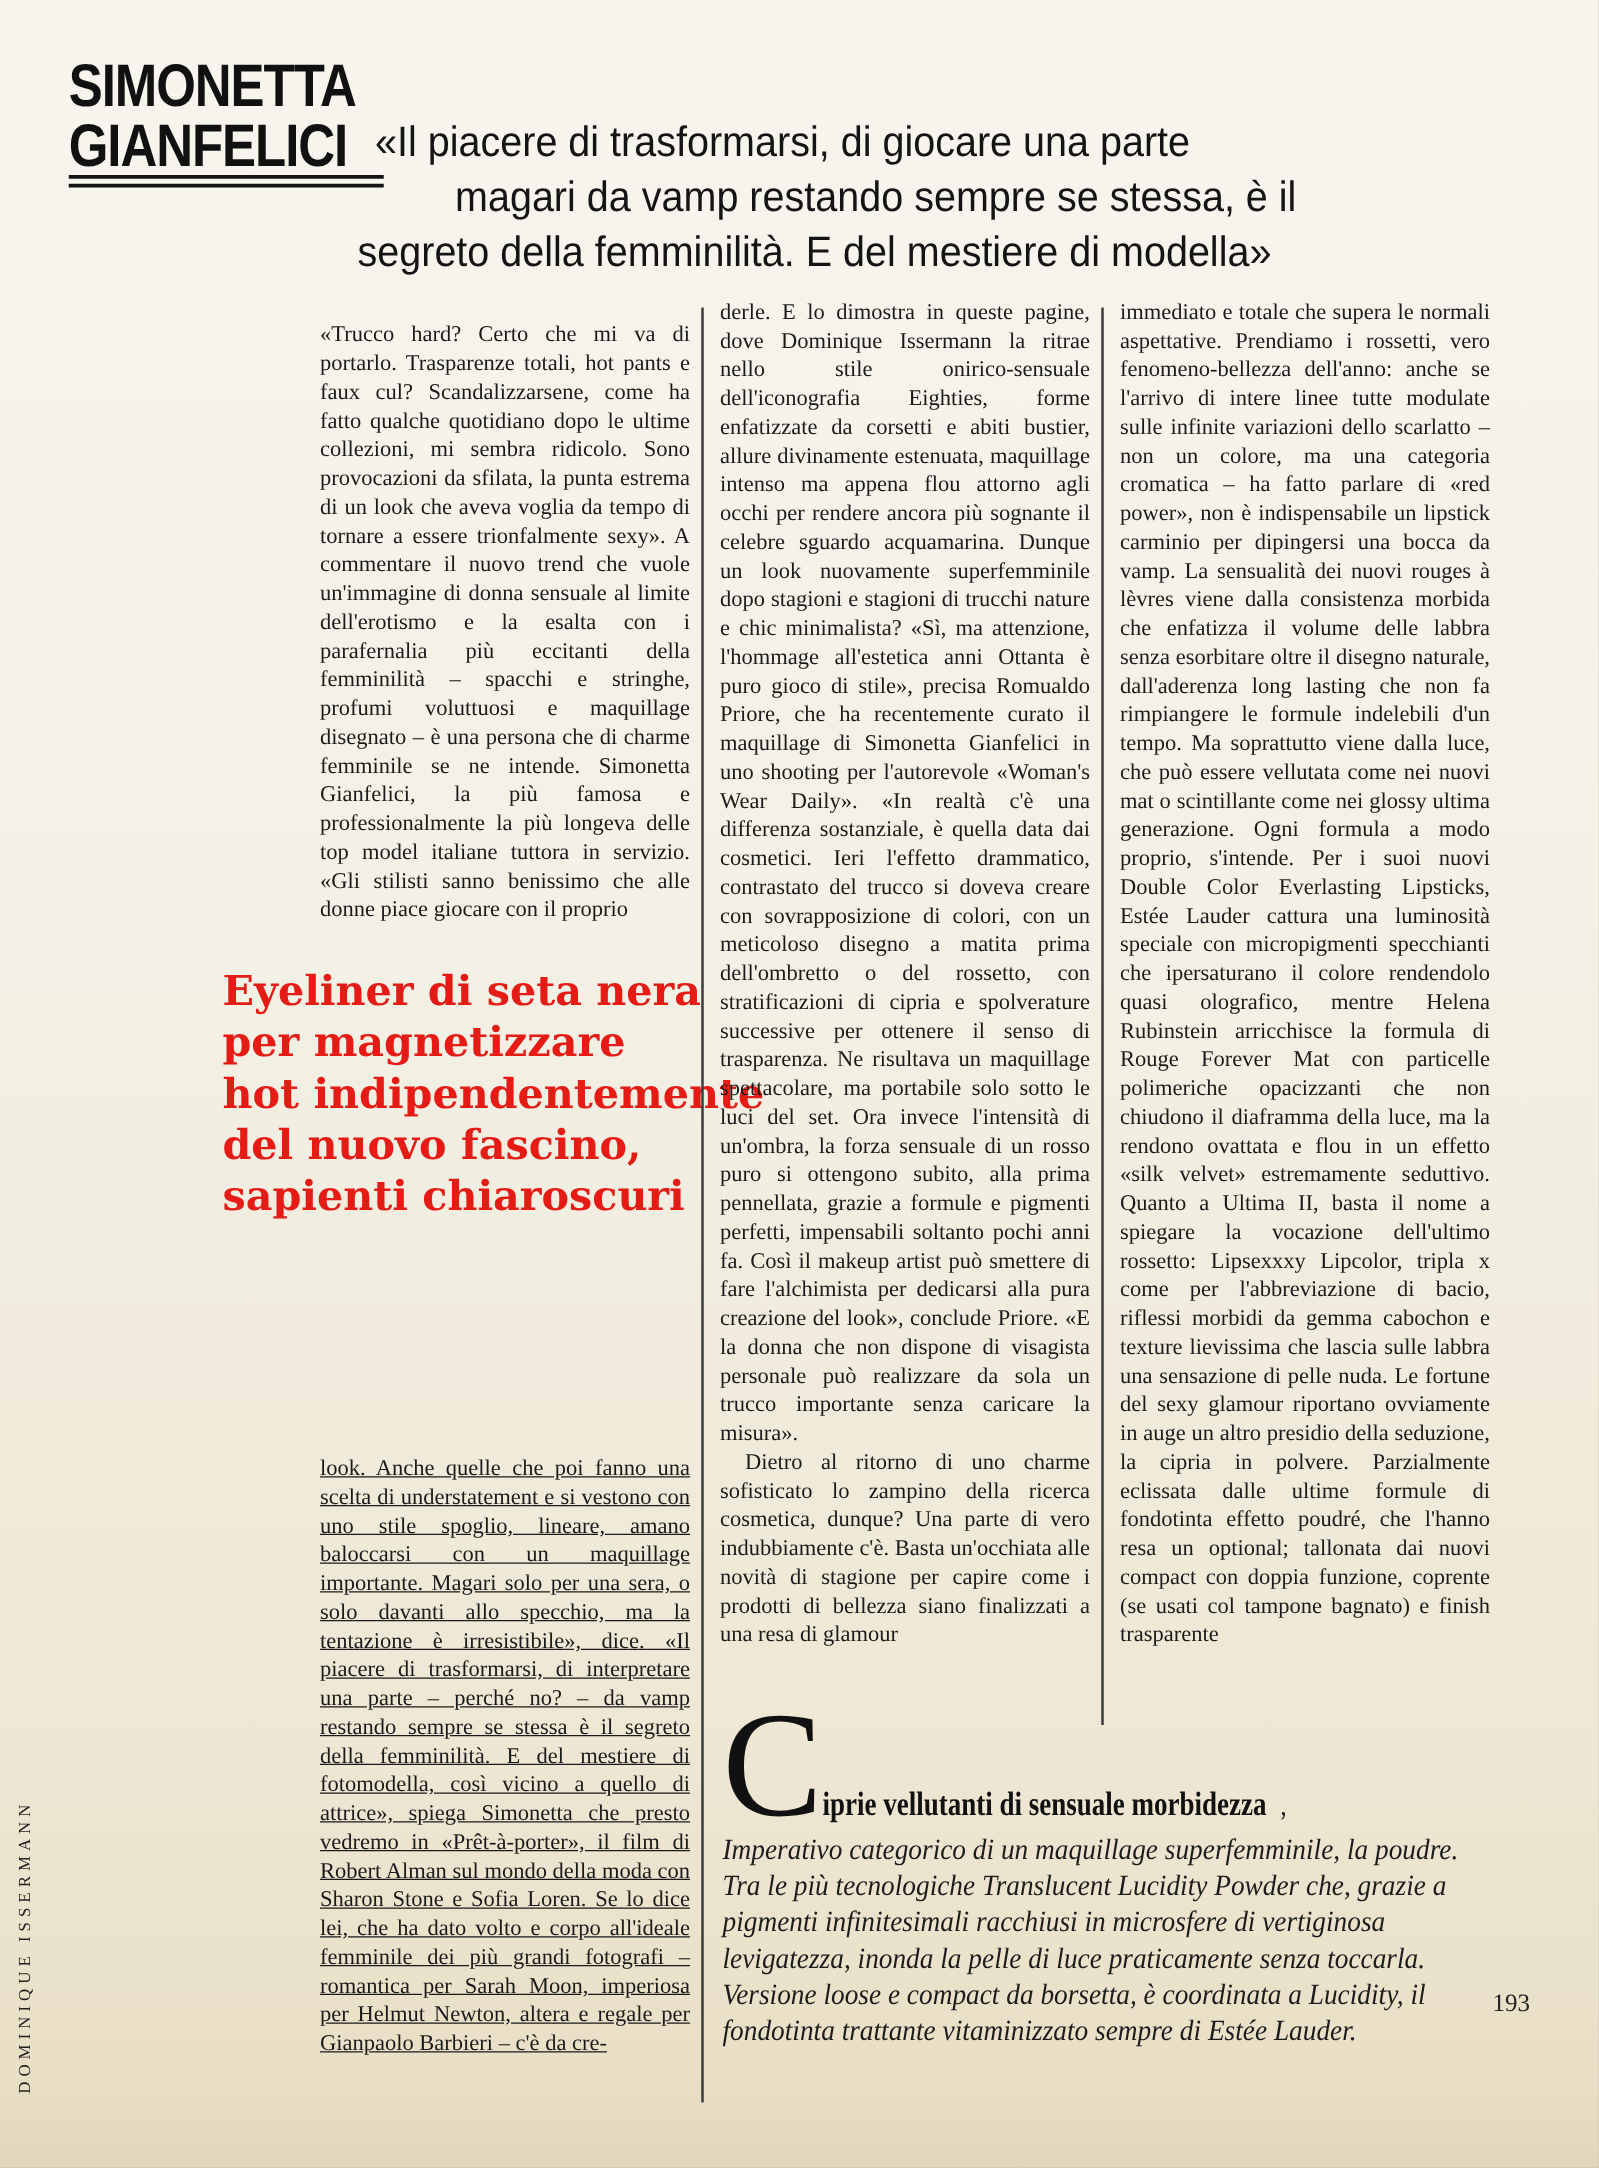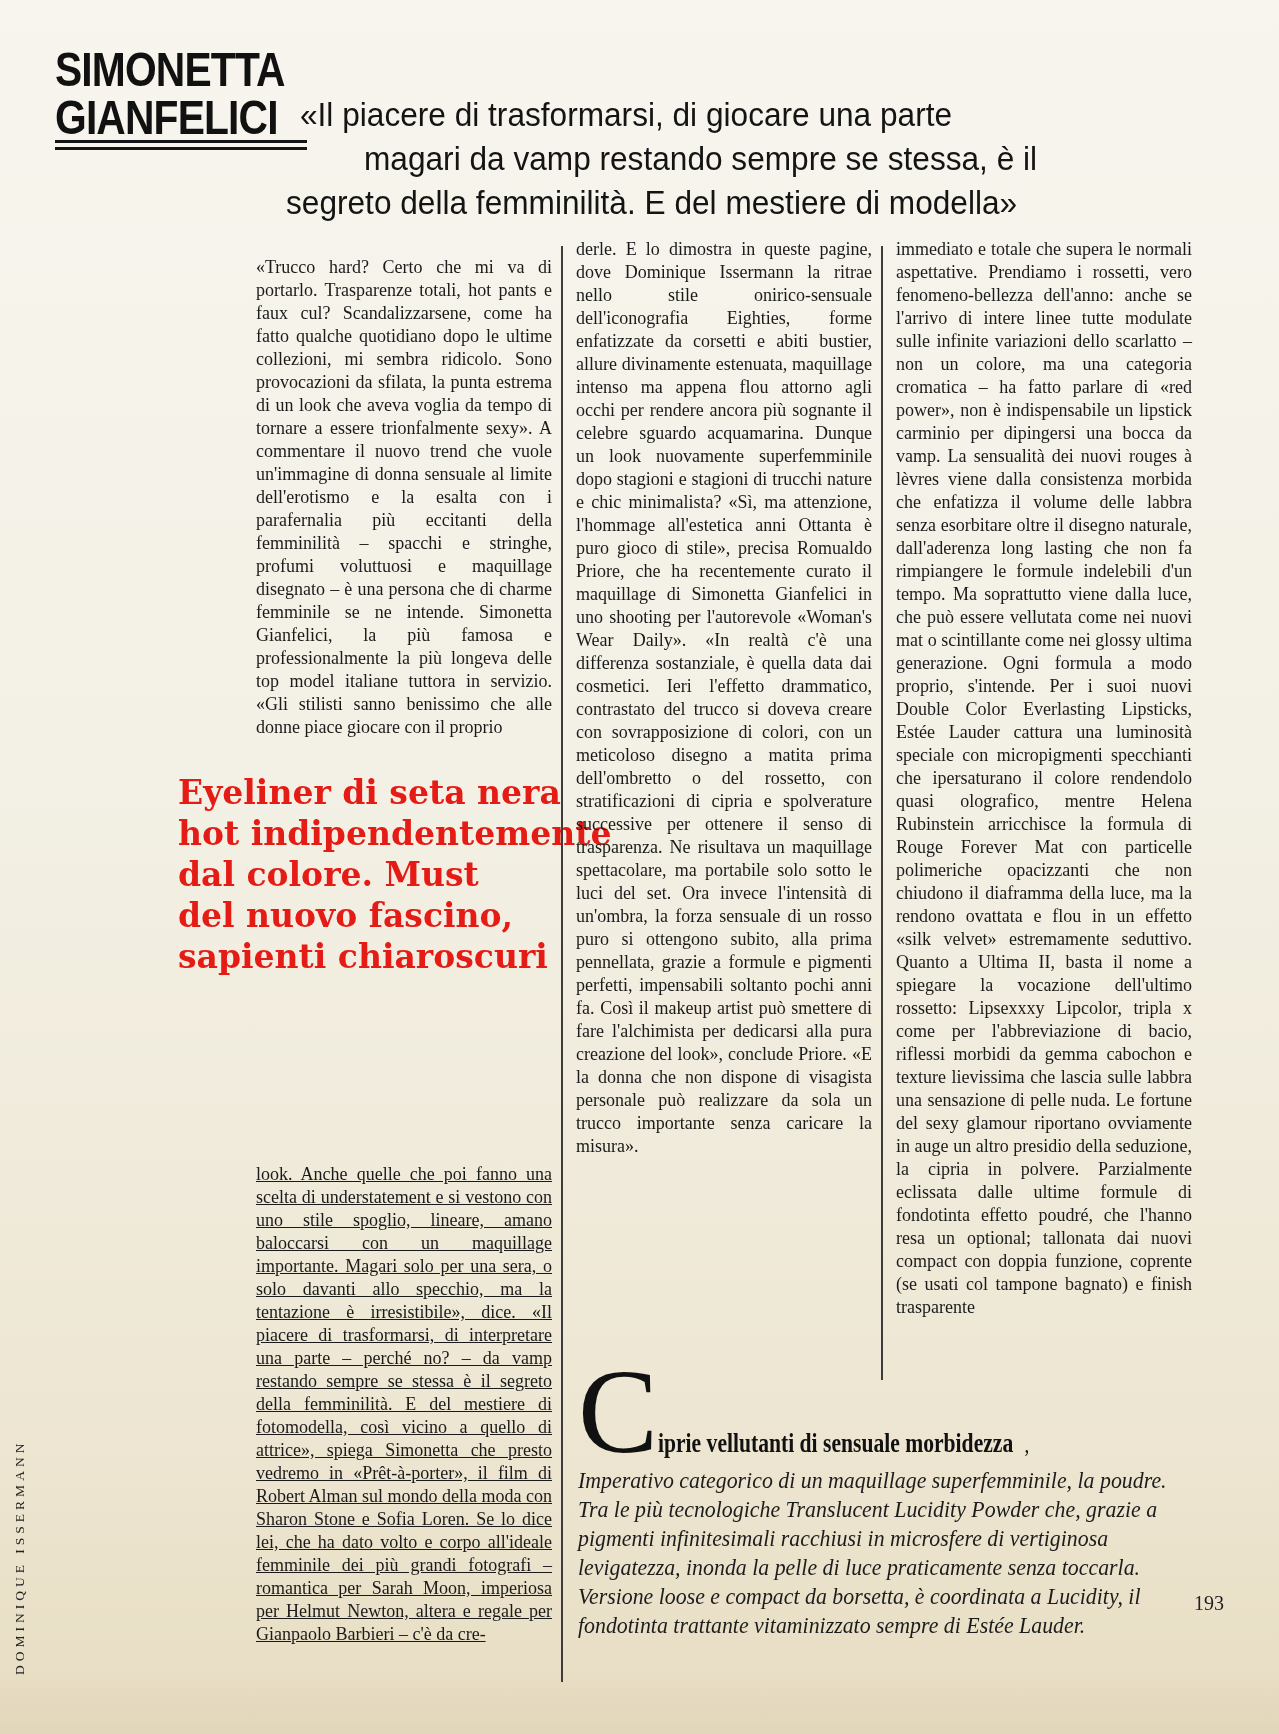--- a/index.html
+++ b/index.html
@@ -78,35 +78,36 @@
   <div class="q-line" style="left:300px; top:95px;">«Il piacere di trasformarsi, di giocare una parte</div>
   <div class="q-line" style="left:364px; top:139px;">magari da vamp restando sempre se stessa, è il</div>
   <div class="q-line" style="left:286px; top:183px;">segreto della femminilità. E del mestiere di modella»</div>
 
   <div class="col" style="left:256px; top:256px;">
     <p>«Trucco hard? Certo che mi va di portarlo. Trasparenze totali, hot pants e faux cul? Scandalizzarsene, come ha fatto qualche quotidiano dopo le ultime collezioni, mi sembra ridicolo. Sono provocazioni da sfilata, la punta estrema di un look che aveva voglia da tempo di tornare a essere trionfalmente sexy». A commentare il nuovo trend che vuole un'immagine di donna sensuale al limite dell'erotismo e la esalta con i parafernalia più eccitanti della femminilità – spacchi e stringhe, profumi voluttuosi e maquillage disegnato – è una persona che di charme femminile se ne intende. Simonetta Gianfelici, la più famosa e professionalmente la più longeva delle top model italiane tuttora in servizio. «Gli stilisti sanno benissimo che alle donne piace giocare con il proprio</p>
   </div>
 
   <div class="pull" style="color: rgb(229, 27, 21); margin-left: 32px;">
     <div>Eyeliner di seta nera</div>
+    <div>per magnetizzare</div>
     <div>hot indipendentemente</div>
-    <div>dal colore. Must</div>
     <div>del nuovo fascino,</div>
     <div>sapienti chiaroscuri</div>
   </div>
 
   <div class="col" style="left:256px; top:1163px;text-decoration:underline;">
     <p>look. Anche quelle che poi fanno una scelta di understatement e si vestono con uno stile spoglio, lineare, amano baloccarsi con un maquillage importante. Magari solo per una sera, o solo davanti allo specchio, ma la tentazione è irresistibile», dice. «Il piacere di trasformarsi, di interpretare una parte – perché no? – da vamp restando sempre se stessa è il segreto della femminilità. E del mestiere di fotomodella, così vicino a quello di attrice», spiega Simonetta che presto vedremo in «Prêt-à-porter», il film di Robert Alman sul mondo della moda con Sharon Stone e Sofia Loren. Se lo dice lei, che ha dato volto e corpo all'ideale femminile dei più grandi fotografi – romantica per Sarah Moon, imperiosa per Helmut Newton, altera e regale per Gianpaolo Barbieri – c'è da cre-</p>
   </div>
 
   <div class="vrule" style="left:561px; top:246px; height:1436px;"></div>
   <div class="vrule" style="left:881px; top:246px; height:1134px;"></div>
 
   <div class="col" style="left:576px; top:238px;">
     <p>derle. E lo dimostra in queste pagine, dove Dominique Issermann la ritrae nello stile onirico-sensuale dell'iconografia Eighties, forme enfatizzate da corsetti e abiti bustier, allure divinamente estenuata, maquillage intenso ma appena flou attorno agli occhi per rendere ancora più sognante il celebre sguardo acquamarina. Dunque un look nuovamente superfemminile dopo stagioni e stagioni di trucchi nature e chic minimalista? «Sì, ma attenzione, l'hommage all'estetica anni Ottanta è puro gioco di stile», precisa Romualdo Priore, che ha recentemente curato il maquillage di Simonetta Gianfelici in uno shooting per l'autorevole «Woman's Wear Daily». «In realtà c'è una differenza sostanziale, è quella data dai cosmetici. Ieri l'effetto drammatico, contrastato del trucco si doveva creare con sovrapposizione di colori, con un meticoloso disegno a matita prima dell'ombretto o del rossetto, con stratificazioni di cipria e spolverature successive per ottenere il senso di trasparenza. Ne risultava un maquillage spettacolare, ma portabile solo sotto le luci del set. Ora invece l'intensità di un'ombra, la forza sensuale di un rosso puro si ottengono subito, alla prima pennellata, grazie a formule e pigmenti perfetti, impensabili soltanto pochi anni fa. Così il makeup artist può smettere di fare l'alchimista per dedicarsi alla pura creazione del look», conclude Priore. «E la donna che non dispone di visagista personale può realizzare da sola un trucco importante senza caricare la misura».</p>
+    <p class="indent">Dietro al ritorno di uno charme sofisticato lo zampino della ricerca cosmetica, dunque? Una parte di vero indubbiamente c'è. Basta un'occhiata alle novità di stagione per capire come i prodotti di bellezza siano finalizzati a una resa di glamour</p>
   </div>
 
   <div class="col" style="left:896px; top:238px;">
     <p>immediato e totale che supera le normali aspettative. Prendiamo i rossetti, vero fenomeno-bellezza dell'anno: anche se l'arrivo di intere linee tutte modulate sulle infinite variazioni dello scarlatto – non un colore, ma una categoria cromatica – ha fatto parlare di «red power», non è indispensabile un lipstick carminio per dipingersi una bocca da vamp. La sensualità dei nuovi rouges à lèvres viene dalla consistenza morbida che enfatizza il volume delle labbra senza esorbitare oltre il disegno naturale, dall'aderenza long lasting che non fa rimpiangere le formule indelebili d'un tempo. Ma soprattutto viene dalla luce, che può essere vellutata come nei nuovi mat o scintillante come nei glossy ultima generazione. Ogni formula a modo proprio, s'intende. Per i suoi nuovi Double Color Everlasting Lipsticks, Estée Lauder cattura una luminosità speciale con micropigmenti specchianti che ipersaturano il colore rendendolo quasi olografico, mentre Helena Rubinstein arricchisce la formula di Rouge Forever Mat con particelle polimeriche opacizzanti che non chiudono il diaframma della luce, ma la rendono ovattata e flou in un effetto «silk velvet» estremamente seduttivo. Quanto a Ultima II, basta il nome a spiegare la vocazione dell'ultimo rossetto: Lipsexxxy Lipcolor, tripla x come per l'abbreviazione di bacio, riflessi morbidi da gemma cabochon e texture lievissima che lascia sulle labbra una sensazione di pelle nuda. Le fortune del sexy glamour riportano ovviamente in auge un altro presidio della seduzione, la cipria in polvere. Parzialmente eclissata dalle ultime formule di fondotinta effetto poudré, che l'hanno resa un optional; tallonata dai nuovi compact con doppia funzione, coprente (se usati col tampone bagnato) e finish trasparente</p>
   </div>
 
   <div class="powder">
     <div class="dropcap">C</div>
     <div class="powder-title">
       <span>iprie vellutanti di sensuale morbidezza</span><span class="mark">,</span>

